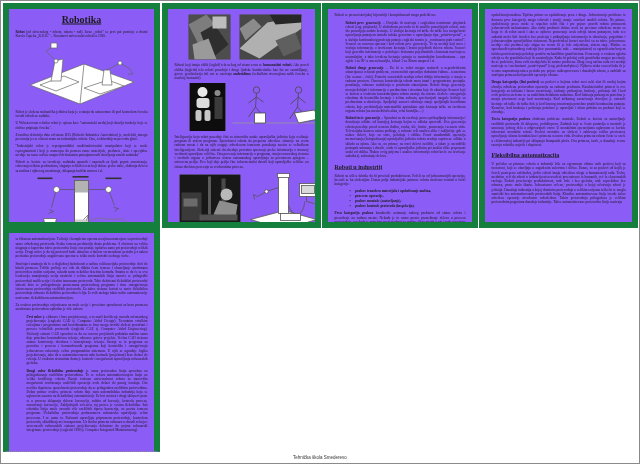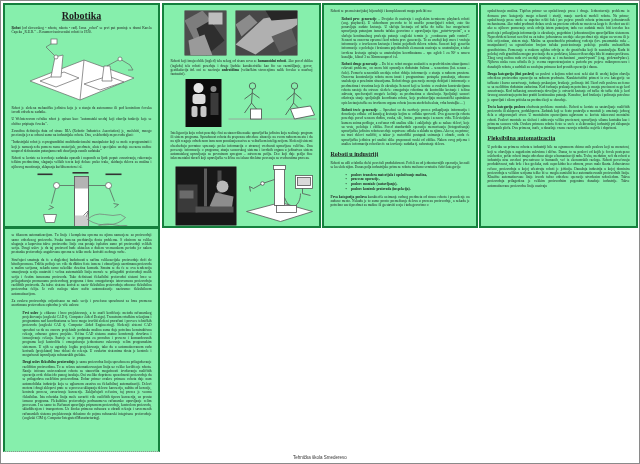--- a/index.html
+++ b/index.html
@@ -1,19 +1,19 @@
 <!DOCTYPE html>
 <html><head>
 <meta charset="utf-8">
 <style>
   html,body{margin:0;padding:0;background:#e8e8e8;}
   .sheet{position:relative;width:640px;height:464px;background:#ffffff;
          border:1px solid #8a8a8a;box-sizing:border-box;overflow:hidden;
          font-family:"Liberation Serif","DejaVu Serif",serif;color:#1c1c1c;}
-  .page{position:absolute;background:#86efac;border:2px solid #15803d;
+  .page{position:absolute;background:#8b5cf6;border:6px solid #15803d;
         box-sizing:border-box;overflow:hidden;}
   .page.dotted-bottom{border-bottom:1px dotted #8f8f8f;}
   .inner{width:200%;transform:scale(.5);transform-origin:0 0;
          box-sizing:border-box;padding:8px 13px;font-size:7px;line-height:1.22;
          text-align:justify;}
   .inner p{margin:0 0 6px 0;}
   .lead{font-weight:bold;}
   h1{font-size:20px;line-height:1.1;font-weight:bold;text-align:center;
      text-decoration:underline;margin:2px 0 9px 0;}
   h2{font-size:12px;font-weight:bold;text-decoration:underline;margin:9px 0 6px 0;}

